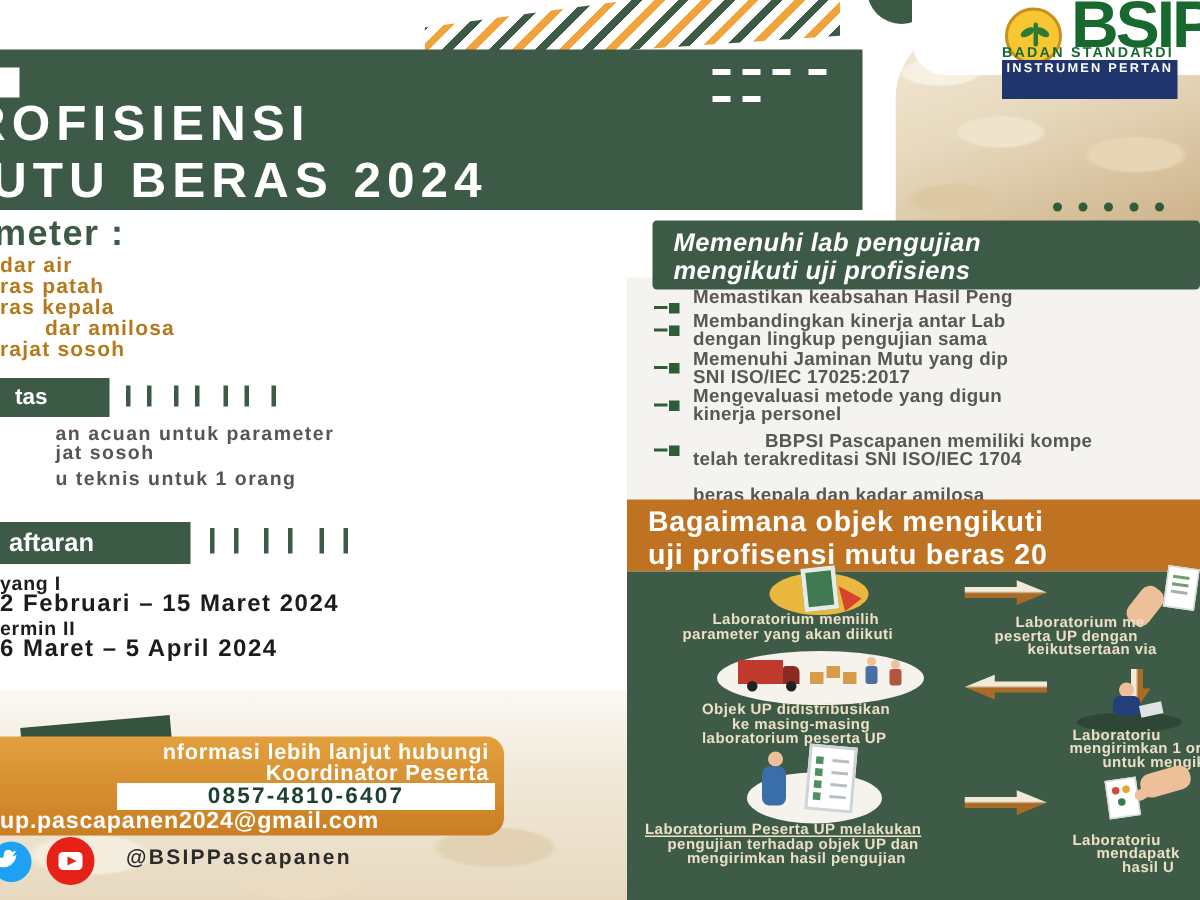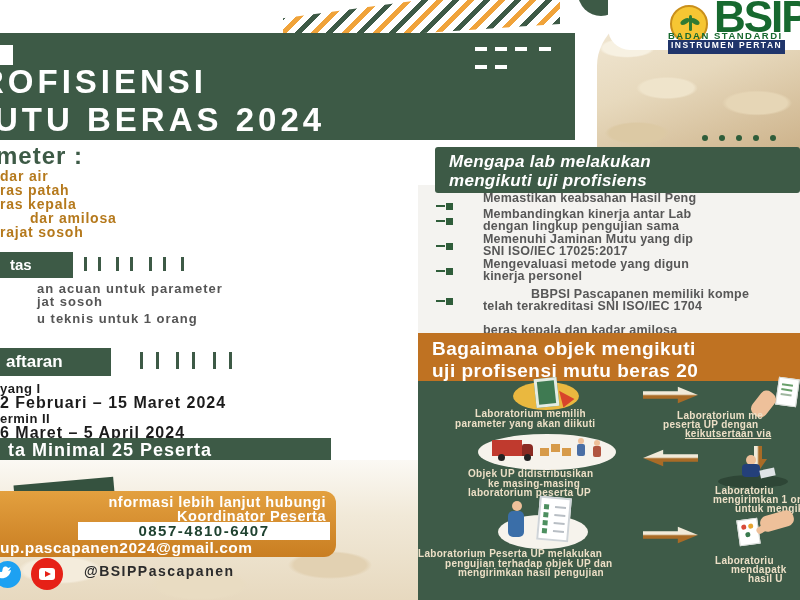--- a/index.html
+++ b/index.html
@@ -26,21 +26,21 @@
 
   .dome{left:578px;top:-30px;width:46px;height:46px;border-radius:50%;background:#3d5a46;}
 
   
   .logo-box{left:608px;top:0;width:200px;height:50px;background:#fff;border-bottom-left-radius:22px;}
   .emblem{left:62px;top:5px;width:38px;height:38px;border-radius:50%;background:#f6c633;border:2px solid #c98f1b;box-sizing:border-box;}
   .sprout-stem{left:17px;top:8px;width:3px;height:16px;background:#2f7a33;border-radius:2px;}
   .sprout-leaf{width:10px;height:5px;background:#2f7a33;border-radius:50%;}
   .bsip-text{left:106px;top:-8px;font-size:44px;font-weight:900;color:#17692f;letter-spacing:-2px;}
   .tag1{left:60px;top:30px;font-size:9.5px;font-weight:bold;color:#17692f;letter-spacing:1.5px;}
-  .tag2{left:60px;top:40px;height:14px;line-height:10px;padding:0 3px;background:#20356b;color:#fff;
+  .tag2{left:60px;top:40px;height:26px;line-height:10px;padding:0 3px;background:#20356b;color:#fff;
         font-size:8.5px;font-weight:bold;letter-spacing:1.5px;}
 
   
   .title-block{left:0;top:33px;width:575px;height:107px;background:#3d5a46;}
   .title-frag{left:0;top:12px;width:13px;height:20px;background:#fff;}
   .dash{width:12px;height:4px;background:#fff;display:inline-block;margin-right:8px;}
   .title-line{color:#fff;font-weight:800;font-size:33px;letter-spacing:4px;white-space:nowrap;}
 
   
   .param-heading{left:-4px;top:142px;font-size:24px;font-weight:800;color:#3d5a46;letter-spacing:1px;}
@@ -81,21 +81,21 @@
           border-top:3px solid rgba(0,0,0,0);border-bottom:3px solid rgba(0,0,0,0);}
   .handle{left:84px;top:563px;font-size:14px;font-weight:800;color:#2b2b2b;letter-spacing:1.5px;}
 
   
   .why-panel{left:418px;top:185px;width:382px;height:148px;background:#f4f3f0;}
   .why-header{left:435px;top:147px;width:365px;height:46px;background:#3d5a46;border-radius:3px;
     color:#fff;font-style:italic;font-weight:800;font-size:17px;line-height:19px;
     padding:5px 0 0 14px;box-sizing:border-box;letter-spacing:0.3px;}
   .b-dash{width:9px;height:2px;background:#2f5d3a;display:inline-block;vertical-align:3px;}
   .b-sq{width:7px;height:7px;background:#2f5d3a;display:inline-block;margin-left:1px;}
-  .b-line{font-size:12.5px;line-height:12.3px;color:#575757;font-weight:600;letter-spacing:0.2px;white-space:nowrap;margin-left:21px;}
+  .b-line{font-size:12.5px;line-height:12.3px;color:#575757;font-weight:600;letter-spacing:0.2px;white-space:nowrap;}
 
   .how-header{left:418px;top:333px;width:382px;height:48px;background:#bf7222;
     color:#fff;font-weight:800;font-size:19px;line-height:21.5px;letter-spacing:0.5px;
     padding:5px 0 0 14px;box-sizing:border-box;white-space:nowrap;}
   .flow-panel{left:418px;top:381px;width:382px;height:219px;background:#3e5b48;}
   .step-line{font-size:10px;font-weight:700;color:#ecdfc6;letter-spacing:0.3px;white-space:nowrap;position:absolute;}
 
   
   .ellipse-y{left:95px;top:1px;width:66px;height:28px;border-radius:50%;background:#eab83f;}
   .doc-green{left:117px;top:-3px;width:17px;height:23px;background:#3f7a52;border:3px solid #e4ecE3;transform:rotate(-6deg);}
@@ -162,32 +162,31 @@
   <div class="abs" style="left:84px;top:257px;">
     <div class="tick" style="height:14px;"></div><div class="tick" style="height:14px;"></div>
     <div class="tick" style="height:14px;"></div><div class="tick" style="height:14px;"></div>
     <div class="tick" style="height:14px;"></div><div class="tick" style="height:14px;"></div>
     <div class="tick" style="height:14px;"></div>
   </div>
   <div class="abs body-line" style="left:0;top:281px;">an acuan untuk parameter</div>
   <div class="abs body-line" style="left:0;top:294px;">jat sosoh</div>
   <div class="abs body-line" style="left:0;top:311px;">u teknis untuk 1 orang</div>
 
-  <div class="abs green-tag" style="left:0;top:348px;width:111px;height:28px;font-size:17px;line-height:28px;padding-left:6px;box-sizing:border-box;">aftaran</div>
+  <div class="abs green-tag" style="left:0;top:348px;width:127px;height:28px;font-size:17px;line-height:28px;padding-left:6px;box-sizing:border-box;">aftaran</div>
   <div class="abs" style="left:140px;top:352px;">
     <div class="tick" style="height:17px;margin-right:13px;"></div><div class="tick" style="height:17px;margin-right:13px;"></div>
     <div class="tick" style="height:17px;margin-right:13px;"></div><div class="tick" style="height:17px;margin-right:13px;"></div>
     <div class="tick" style="height:17px;margin-right:13px;"></div><div class="tick" style="height:17px;margin-right:13px;"></div>
   </div>
   <div class="abs termin-label nowrap" style="left:0;top:381px;">yang I</div>
   <div class="abs termin-date nowrap" style="left:0;top:394px;">2 Februari – 15 Maret 2024</div>
   <div class="abs termin-label nowrap" style="left:0;top:411px;">ermin II</div>
   <div class="abs termin-date nowrap" style="left:0;top:424px;">6 Maret – 5 April 2024</div>
 
-  <div class="abs quota nowrap">ta Minimal 25 Peserta</div>
 
   <div class="abs photo-bottom"></div>
 
   <div class="abs fold"></div>
   <div class="abs contact-box">
     <div class="abs contact-l1 nowrap">nformasi lebih lanjut hubungi</div>
     <div class="abs contact-l2 nowrap">Koordinator Peserta</div>
     <div class="abs phone-box nowrap">0857-4810-6407</div>
     <div class="abs email nowrap">up.pascapanen2024@gmail.com</div>
   </div>
@@ -199,21 +198,21 @@
   </div>
   <div class="abs yt-circle">
     <div class="abs yt-inner">
         <div class="abs yt-tri"></div>
       </div>
   </div>
   <div class="abs handle nowrap">@BSIPPascapanen</div>
 
   <div class="abs why-panel"></div>
   <div class="abs why-header">
-    <div class="nowrap">Mengapa lab melakukan</div>
+    <div class="nowrap">Memenuhi lab pengujian</div>
     <div class="nowrap">mengikuti uji profisiens</div>
   </div>
 
   <div class="abs" style="left:436px;top:196px;"><span class="b-dash"></span><span class="b-sq"></span></div>
   <div class="abs b-line" style="left:462px;top:192px;">Memastikan keabsahan Hasil Peng</div>
 
   <div class="abs" style="left:436px;top:211px;"><span class="b-dash"></span><span class="b-sq"></span></div>
   <div class="abs b-line" style="left:462px;top:208px;">Membandingkan kinerja antar Lab</div>
   <div class="abs b-line" style="left:462px;top:220px;">dengan lingkup pengujian sama</div>
 
@@ -258,21 +257,21 @@
     <div class="abs" style="left:335px;top:-3px;width:50px;height:42px;">
       <div class="abs" style="left:24px;top:0;width:19px;height:26px;background:#fff;transform:rotate(8deg);border:1px solid #d7dbd7;">
         <div class="abs" style="left:3px;top:5px;width:11px;height:2px;background:#69a06b;"></div>
         <div class="abs" style="left:3px;top:10px;width:11px;height:2px;background:#69a06b;"></div>
         <div class="abs" style="left:3px;top:15px;width:11px;height:2px;background:#9fb6a0;"></div>
       </div>
       <div class="abs hand-skin" style="left:2px;top:12px;width:17px;height:28px;transform:rotate(38deg);"></div>
     </div>
     <div class="step-line" style="left:259px;top:29px;">Laboratorium me</div>
     <div class="step-line" style="left:245px;top:38px;">peserta UP dengan</div>
-    <div class="step-line" style="left:267px;top:47px;text-decoration:underline;">keikutsertaan via</div>
+    <div class="step-line" style="left:267px;top:47px;">keikutsertaan via</div>
 
     <div class="abs" style="left:330px;top:65px;">
       <svg width="20" height="26" viewBox="0 0 18 26">
         <defs>
             <linearGradient id="g2" x1="0" y1="0" x2="1" y2="0">
               <stop offset="0.45" stop-color="#f1ead9"></stop>
               <stop offset="0.55" stop-color="#a96b26"></stop>
             </linearGradient>
           </defs>
         <polygon points="5,0 13,0 13,13 18,13 9,26 0,13 5,13" fill="url(#g2)"></polygon>
@@ -339,21 +338,21 @@
         <div class="clip-row-check" style="top:14px;"></div>
           <div class="clip-row-line" style="top:15px;"></div>
         <div class="clip-row-check" style="top:22px;"></div>
           <div class="clip-row-line" style="top:23px;"></div>
         <div class="clip-row-check" style="top:30px;"></div>
           <div class="clip-row-line" style="top:31px;"></div>
       </div>
       <div class="person-head" style="left:14px;top:-8px;width:10px;height:10px;"></div>
       <div class="abs" style="left:10px;top:2px;width:16px;height:26px;background:#3a6ea8;border-radius:5px;"></div>
     </div>
-    <div class="step-line" style="left:0;top:167px;">Laboratorium Peserta UP melakukan</div>
+    <div class="step-line" style="left:12px;top:167px;text-decoration:underline;">Laboratorium Peserta UP melakukan</div>
     <div class="step-line" style="left:27px;top:177px;">pengujian terhadap objek UP dan</div>
     <div class="step-line" style="left:40px;top:186px;">mengirimkan hasil pengujian</div>
 
     <div class="abs" style="left:225px;top:145px;">
       <svg width="55" height="18" viewBox="0 0 60 18">
         <defs>
             <linearGradient id="g5" x1="0" y1="0" x2="0" y2="1">
               <stop offset="0.45" stop-color="#f1ead9"></stop>
               <stop offset="0.55" stop-color="#a96b26"></stop>
             </linearGradient>

